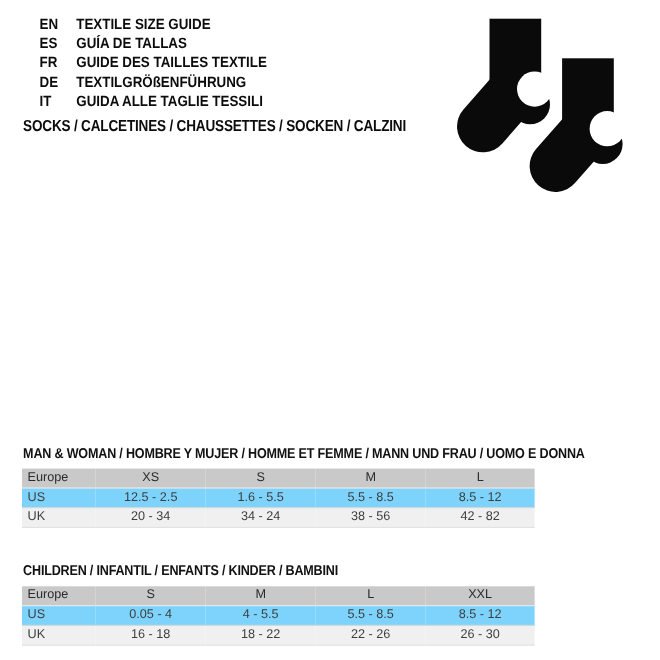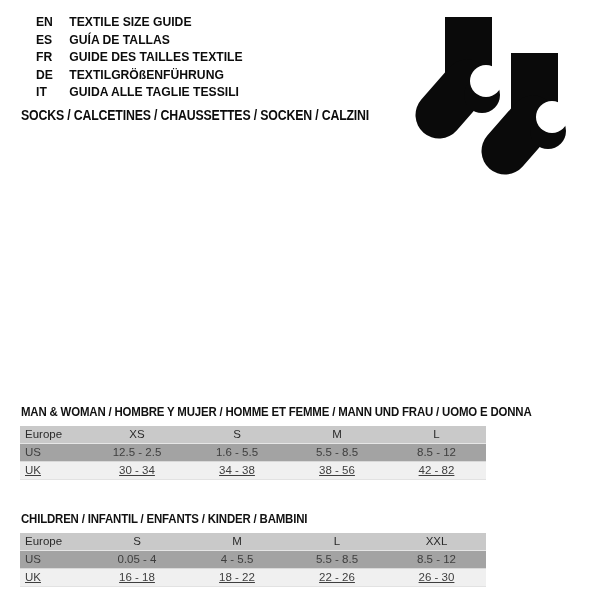--- a/index.html
+++ b/index.html
@@ -31,22 +31,22 @@
     position:absolute;left:20px;border-collapse:collapse;table-layout:fixed;width:466px;
     font-size:11.5px;color:#3e3e3e;
   }
   .table-1{top:426px;}
   .table-2{top:533px;}
   table.size-table th,table.size-table td{
     height:17px;padding:0;font-weight:400;text-align:center;vertical-align:middle;line-height:17px;margin-top:12px;
   }
   table.size-table th.first,table.size-table td.first{text-align:left;padding-left:5px;}
   table.size-table thead tr{background:#c9c9c9;color:#2b2b2b;}
-  table.size-table tbody tr.row-even{background:#a3a3a3;border-top:1px solid #e6e6e6;}
-  table.size-table tbody tr.row-odd{background:#f0f0f0;border-top:1px solid #d9d9d9;border-bottom:1px solid #e2e2e2;text-decoration:underline;}
+  table.size-table tbody tr.row-even{background:#7dd3fc;border-top:1px solid #e6e6e6;}
+  table.size-table tbody tr.row-odd{background:#f0f0f0;border-top:1px solid #d9d9d9;border-bottom:1px solid #e2e2e2;}
 </style>
 </head>
 <body>
 
 <div class="lang-block">
   <div class="lang-row">
     <span class="lang-code">EN</span>
     <span class="lang-label">TEXTILE SIZE GUIDE</span>
   </div>
   <div class="lang-row">
@@ -105,22 +105,22 @@
   <tbody>
     <tr class="row-even">
       <td class="first">US</td>
       <td>12.5 - 2.5</td>
       <td>1.6 - 5.5</td>
       <td>5.5 - 8.5</td>
       <td>8.5 - 12</td>
     </tr>
     <tr class="row-odd">
       <td class="first">UK</td>
-      <td>30 - 34</td>
-      <td>34 - 38</td>
+      <td>20 - 34</td>
+      <td>34 - 24</td>
       <td>38 - 56</td>
       <td>42 - 82</td>
     </tr>
   </tbody>
 </table>
 
 <div class="size-table-title title-2">CHILDREN / INFANTIL / ENFANTS / KINDER / BAMBINI</div>
 <table class="size-table table-2">
   <colgroup>
       <col style="width:67px">

